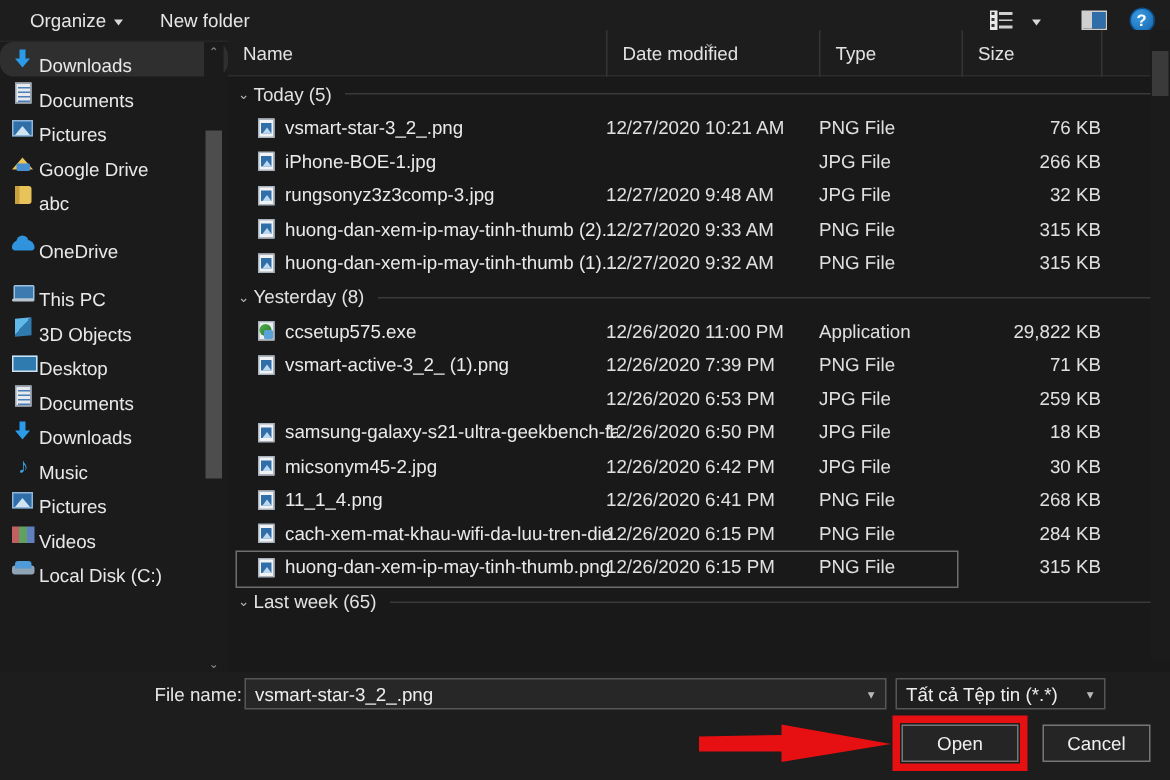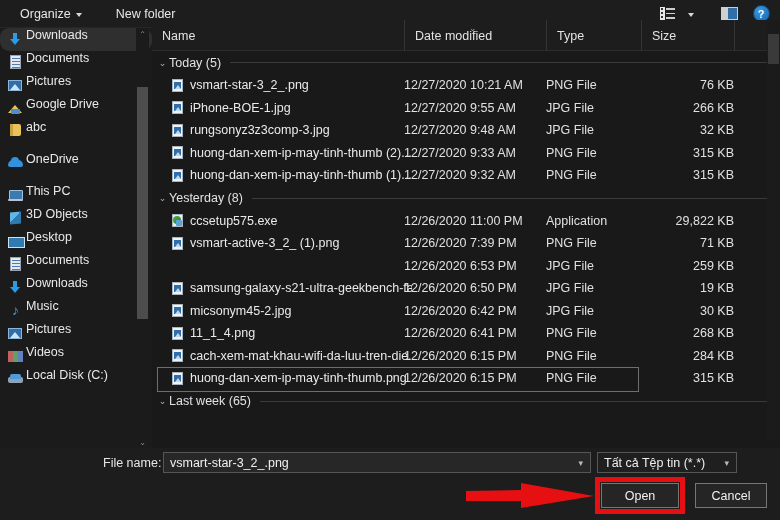--- a/index.html
+++ b/index.html
@@ -15,21 +15,21 @@
   
   .toolbar {
     position: absolute; left: 0; top: 0; width: 780px; height: 28px;
     background: #1d1d1d;
     display: flex; align-items: center;
     border-bottom: 1px solid #262626;
   }
   .tb-btn {
     display: flex; align-items: center; gap: 5px;
     font-size: 12.5px; color: #e6e6e6;
-    padding: 3px 8px; margin-left: 18px; white-space: nowrap;
+    padding: 3px 8px; margin-left: 9px; white-space: nowrap;
   }
   .tb-btn.organize { margin-left: 12px; }
   .caret-dn {
     width: 0; height: 0;
     border-left: 3.5px solid transparent; border-right: 3.5px solid transparent;
     border-top: 4px solid #d8d8d8; display: inline-block; margin-top: 2px;
   }
   .tb-right { margin-left: auto; display: flex; align-items: center; gap: 2px; padding-right: 8px; }
   .icon-box { display: flex; align-items: center; justify-content: center; width: 22px; height: 20px; }
   .viewlist-ic { width: 15px; height: 13px; position: relative; }
@@ -46,21 +46,21 @@
     display: flex; align-items: center; justify-content: center;
     border: 1px solid #0d4c86;
   }
 
   
   .sidebar {
     position: absolute; left: 0; top: 28px; width: 152px; height: 420px;
     background: #1b1b1b; overflow: hidden;
   }
   .nav-item {
-    position: relative; display: flex; align-items: flex-start;
+    position: relative; display: flex; align-items: flex-end;
     height: 23px; padding-left: 26px; padding-right: 6px;
     font-size: 12.5px; color: #e9e9e9; white-space: nowrap; border-radius: 9px;
   }
   .nav-item.sel { background: #2f2f2f; }
   .nav-item .ico { position: absolute; left: 8px; top: 4px; width: 15px; height: 15px; }
   .nav-item .pin {
     position: absolute; right: 8px; top: 6px; font-size: 10px; color: #c9c9c9;
     transform: rotate(35deg);
   }
   .nav-item .lbl { margin-left: 0; }
@@ -325,21 +325,20 @@
           </span>
           <span class="cell-date">12/27/2020 10:21 AM</span>
           <span class="cell-type">PNG File</span>
           <span class="cell-size">76 KB</span>
         </div>
         <div class="row">
           <span class="cell-name">
             <span class="fico img"></span>
             <span>iPhone-BOE-1.jpg</span>
           </span>
-          <span class="cell-date">12/27/2020 9:55 AM</span>
           <span class="cell-type">JPG File</span>
           <span class="cell-size">266 KB</span>
         </div>
         <div class="row">
           <span class="cell-name">
             <span class="fico img"></span>
             <span>rungsonyz3z3comp-3.jpg</span>
           </span>
           <span class="cell-date">12/27/2020 9:48 AM</span>
           <span class="cell-type">JPG File</span>
@@ -391,21 +390,21 @@
           <span class="cell-type">JPG File</span>
           <span class="cell-size">259 KB</span>
         </div>
         <div class="row">
           <span class="cell-name">
             <span class="fico img"></span>
             <span>samsung-galaxy-s21-ultra-geekbench-fa...</span>
           </span>
           <span class="cell-date">12/26/2020 6:50 PM</span>
           <span class="cell-type">JPG File</span>
-          <span class="cell-size">19 KB</span>
+          <span class="cell-size">18 KB</span>
         </div>
         <div class="row">
           <span class="cell-name">
             <span class="fico img"></span>
             <span>micsonym45-2.jpg</span>
           </span>
           <span class="cell-date">12/26/2020 6:42 PM</span>
           <span class="cell-type">JPG File</span>
           <span class="cell-size">30 KB</span>
         </div>

